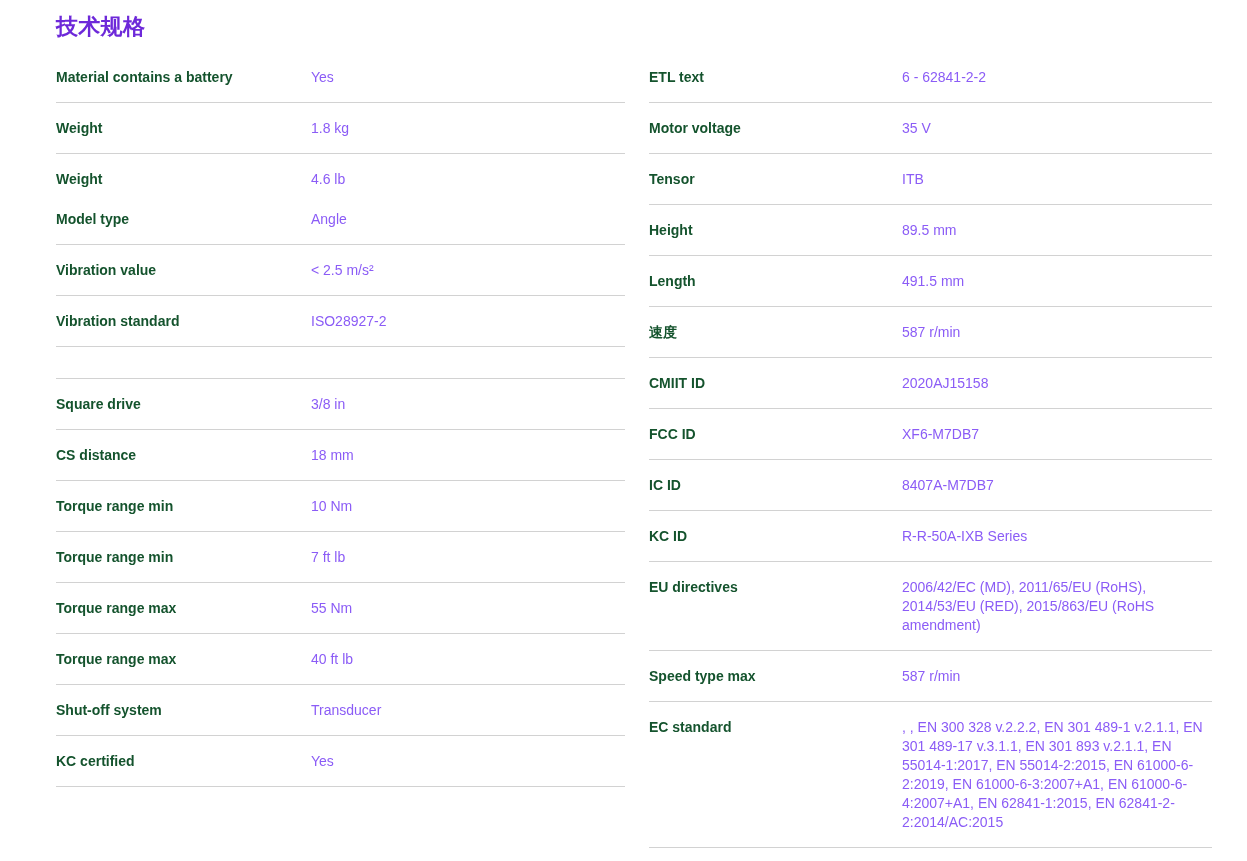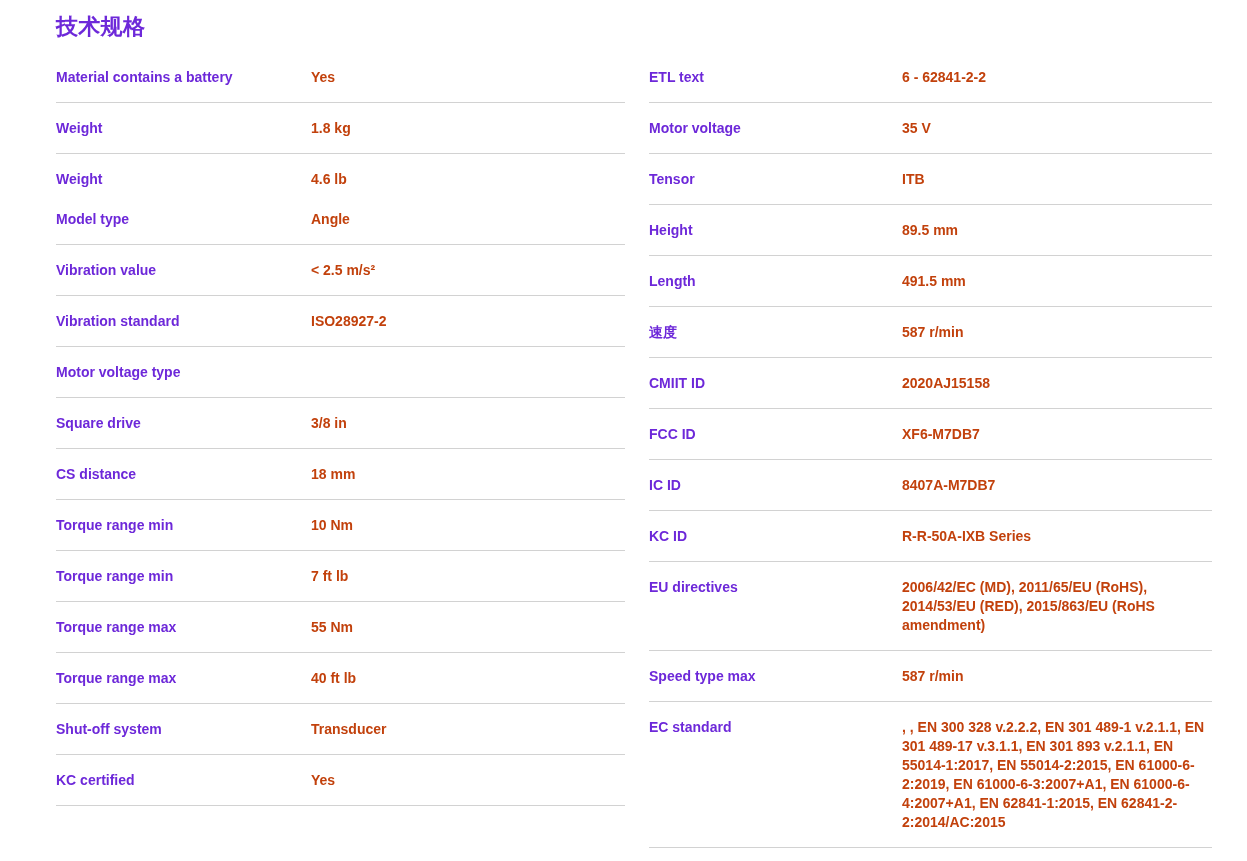--- a/index.html
+++ b/index.html
@@ -41,27 +41,27 @@
   .spec-row.no-divider {
     border-bottom: none;
     padding-bottom: 5px;
   }
   .spec-table.left  .spec-label { width: 255px; }
   .spec-table.right .spec-label { width: 253px; }
   .spec-label {
     flex: none;
     padding-right: 14px;
     font-weight: 600;
-    color: #6d28d9;
+    color: #14532d;
   }
   .spec-value {
     flex: 1;
     min-width: 0;
-    font-weight: 700;
-    color: #c2410c;
+    font-weight: 400;
+    color: #8b5cf6;
     overflow-wrap: break-word;
   }
 </style>
 </head>
 <body>
 
 <div class="content">
   <h1 class="page-title">技术规格</h1>
   <div class="tables">
     <div class="spec-table left">
@@ -83,21 +83,20 @@
         </div>
         <div class="spec-row">
           <span class="spec-label">Vibration value</span>
           <span class="spec-value">&lt; 2.5 m/s²</span>
         </div>
         <div class="spec-row">
           <span class="spec-label">Vibration standard</span>
           <span class="spec-value">ISO28927-2</span>
         </div>
         <div class="spec-row">
-          <span class="spec-label">Motor voltage type</span>
         </div>
         <div class="spec-row">
           <span class="spec-label">Square drive</span>
           <span class="spec-value">3/8 in</span>
         </div>
         <div class="spec-row">
           <span class="spec-label">CS distance</span>
           <span class="spec-value">18 mm</span>
         </div>
         <div class="spec-row">

